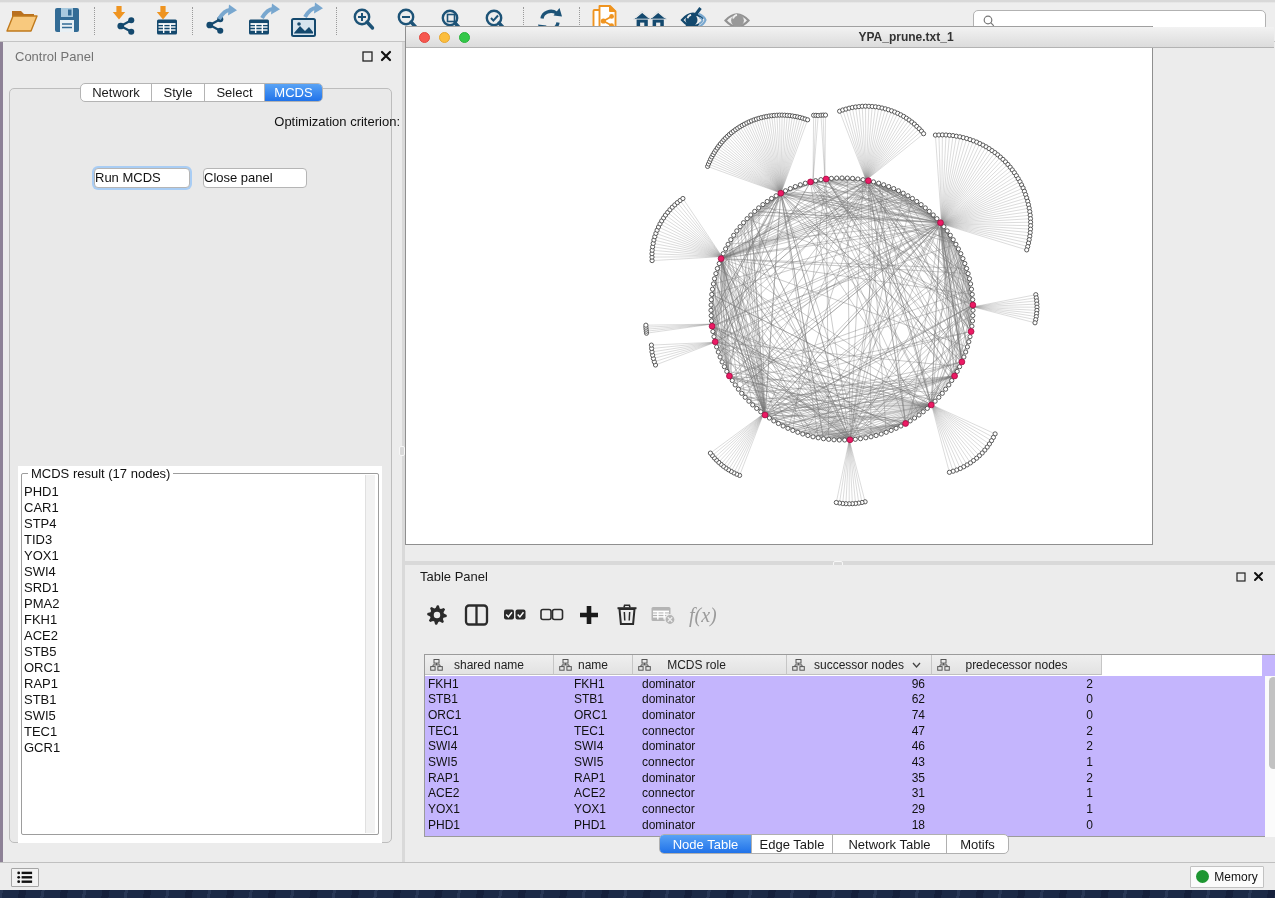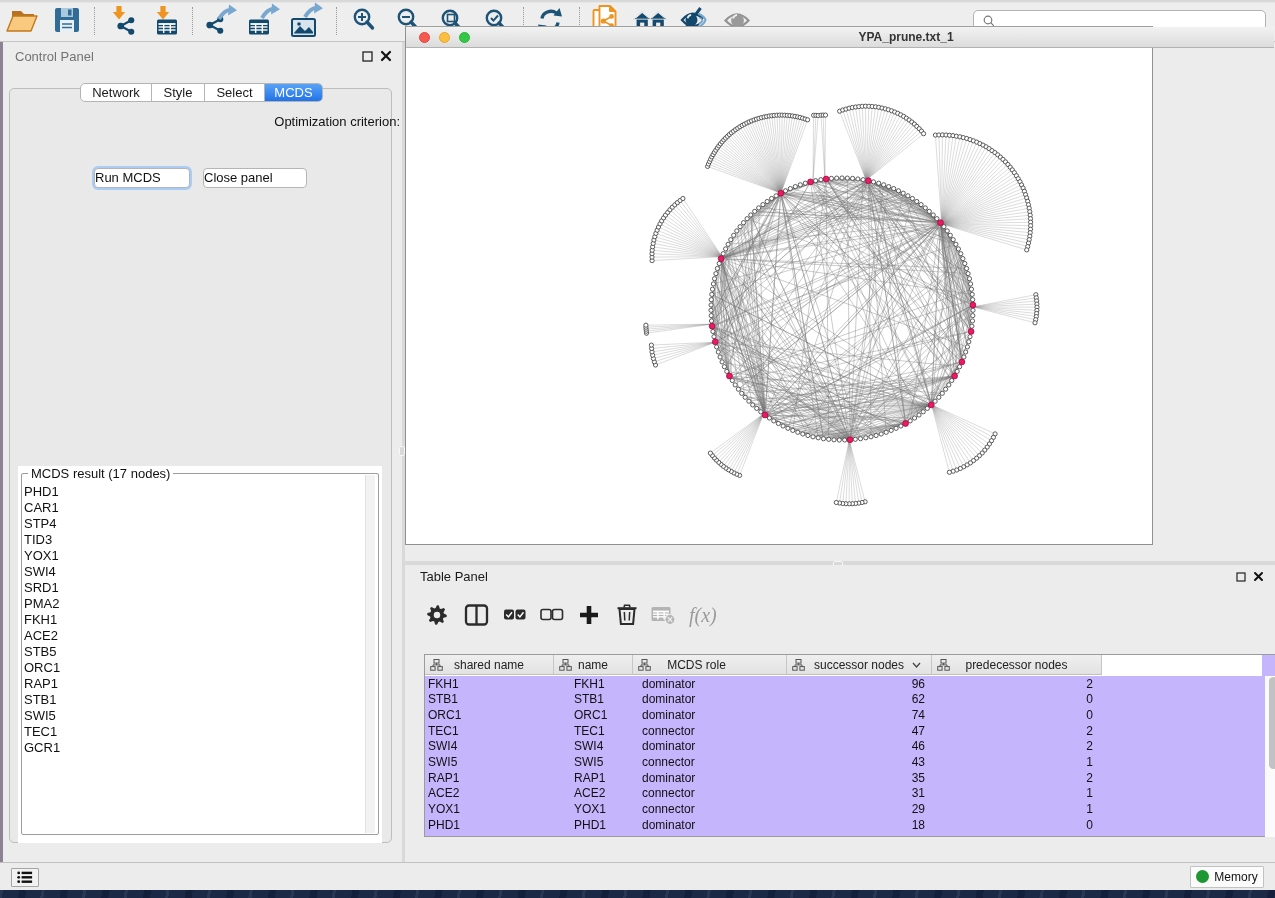--- a/index.html
+++ b/index.html
@@ -740,20 +740,26 @@
         <span class="c1">PHD1</span>
         <span class="c2">PHD1</span>
         <span class="c3">dominator</span>
         <span class="c4">18</span>
         <span class="c5">0</span>
       </div>
     <div id="tscroll">
         <div id="tthumb"></div>
       </div>
   </div>
+  <div id="bottomtabs">
+    <div class="btab btabsel" style="width:92px">Node Table</div>
+    <div class="btab" style="width:81px">Edge Table</div>
+    <div class="btab" style="width:114px">Network Table</div>
+    <div class="btab" style="width:61px">Motifs</div>
+  </div>
 </div>
 
 <div class="abs" id="statusbar">
   <div id="listbtn"><svg width="17" height="15" viewBox="0 0 17 15" style="margin:1px 0 0 5px">
         <g fill="#111">
           <circle cx="1.7" cy="2.9" r="1.4"></circle>
           <circle cx="1.7" cy="7.3" r="1.4"></circle>
           <circle cx="1.7" cy="11.7" r="1.4"></circle>
           <rect x="4.6" y="1.7" width="10.5" height="2.4"></rect>
           <rect x="4.6" y="6.1" width="10.5" height="2.4"></rect>

